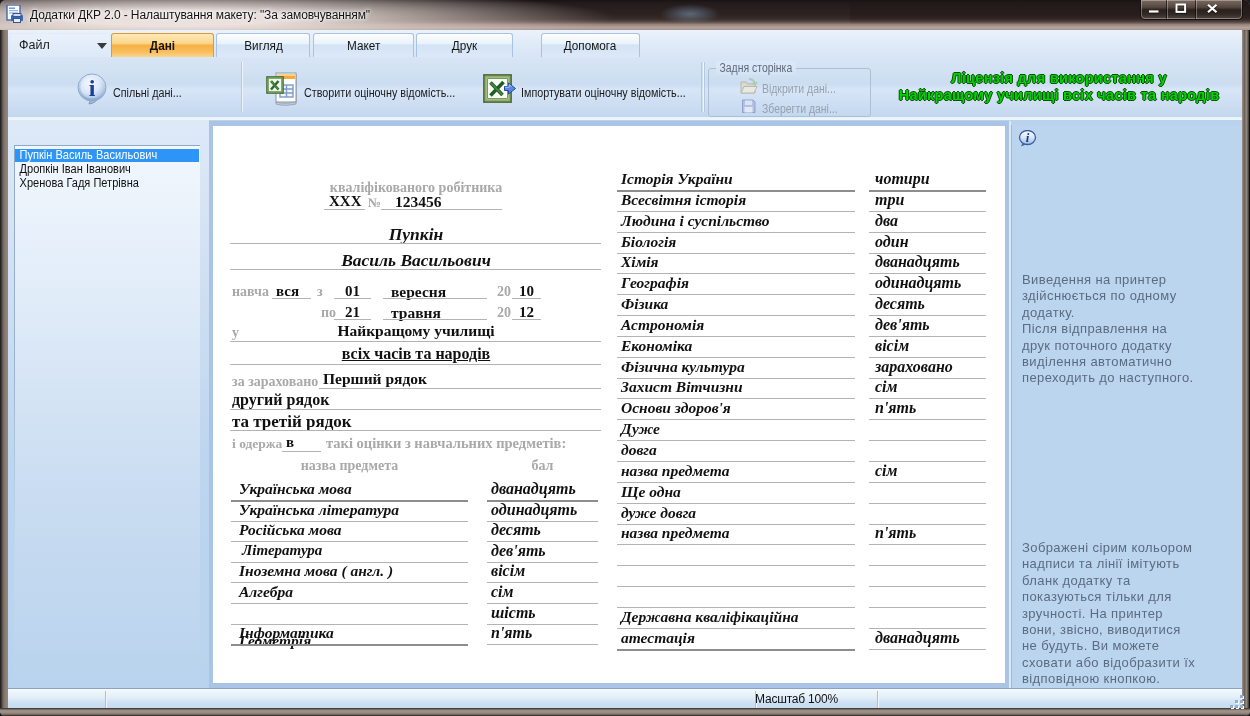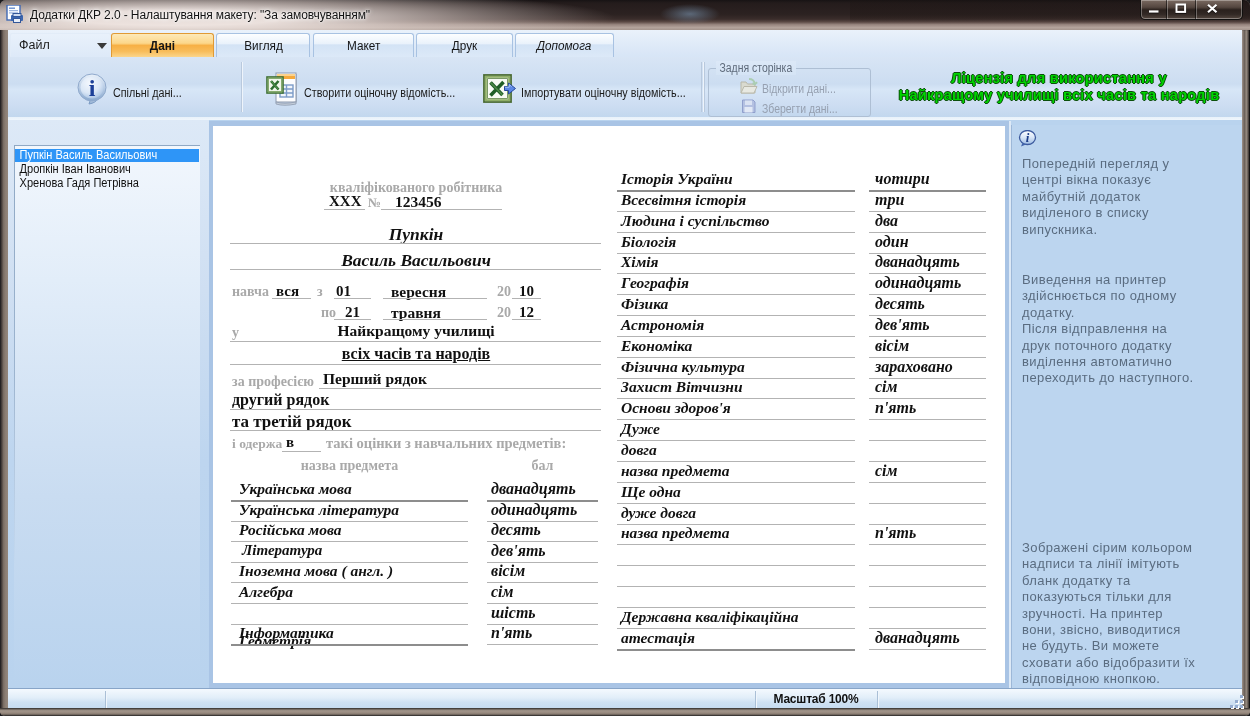--- a/index.html
+++ b/index.html
@@ -56,21 +56,21 @@
 #lsel{left:15px;top:149px;width:184px;height:13px;background:#2e95f7;}
 #docborder{left:209px;top:121px;width:800px;height:567px;background:#a9c4e5;}
 #docgap{left:1009px;top:121px;width:2px;height:567px;background:#dde9f6;}
 #doc{left:213px;top:126px;width:792px;height:557px;background:#fff;}
 #rpanel{left:1011px;top:125px;width:231px;height:563px;background:#bcd5ef;border-left:1px solid #9db8d8;box-sizing:border-box;overflow:hidden;}
 .rtext{left:10px;width:210px;font-size:13px;line-height:16.4px;letter-spacing:.4px;color:#5a6c80;}
 
 #sbar{left:8px;top:688px;width:1234px;height:19px;border-top:1px solid #88a5c8;
   background:linear-gradient(180deg,#f4f9fe 0%,#e2eef9 45%,#cfe1f3 70%,#c6dbf0 100%);}
 .ssep{top:691px;width:1px;height:17px;background:#aabfd6;box-shadow:1px 0 0 #f0f6fc;}
-#zoom{left:755px;top:692px;width:122px;text-align:center;font-size:12px;font-weight:bold;color:#111;letter-spacing:-.2px;}
+#zoom{left:755px;top:692px;width:122px;font-size:12px;font-weight:normal;color:#111;letter-spacing:-.2px;}
 .grip{width:3px;height:3px;background:#96add0;box-shadow:1px 1px 0 #fff;}
 
 .t{font-family:"Liberation Serif",serif;font-weight:bold;color:#a9a9a9;white-space:nowrap;}
 .b{font-family:"Liberation Serif",serif;font-weight:bold;color:#111;white-space:nowrap;}
 .bi{font-family:"Liberation Serif",serif;font-weight:bold;font-style:italic;color:#111;white-space:nowrap;}
 .ln{height:1px;background:#b3b3b3;}
 .lnd{height:2px;background:#8d8d8d;}
 .ctr{text-align:center;}
 </style></head>
 <body>
@@ -109,21 +109,21 @@
 
   <div class="abs" id="tabstrip"></div>
   <div class="abs" id="filebtn">
       <span>Файл</span>
       <div class="arr"></div>
     </div>
   <div class="abs tab" id="tabDani"><span>Дані</span></div>
   <div class="abs tab tabi" style="left:216px;width:92px;"><span>Вигляд</span></div>
   <div class="abs tab tabi" style="left:313px;width:99px;"><span>Макет</span></div>
   <div class="abs tab tabi" style="left:416px;width:95px;"><span>Друк</span></div>
-  <div class="abs tab tabi" style="left:515px;width:97px;font-style:italic;"><span>Допомога</span></div>
+  <div class="abs tab tabi" style="left:541px;width:97px;"><span>Допомога</span></div>
 
   <div class="abs" id="toolbar"></div>
   <div class="abs" id="tbedge"></div>
   <svg class="abs" style="left:76px;top:73px;" width="32" height="33" viewBox="0 0 32 33">
     <defs>
       <radialGradient id="bub" cx="40%" cy="30%" r="75%">
           <stop offset="0%" stop-color="#f4f8fe"></stop>
           <stop offset="60%" stop-color="#dbe7f6"></stop>
           <stop offset="100%" stop-color="#a8c2e2"></stop>
         </radialGradient>
@@ -200,21 +200,20 @@
           <linearGradient id="ig" x1="0" y1="0" x2="0" y2="1">
             <stop offset="0%" stop-color="#fdfeff"></stop>
             <stop offset="45%" stop-color="#dde9f8"></stop>
             <stop offset="100%" stop-color="#9dbce4"></stop>
           </linearGradient>
         </defs>
       <ellipse cx="9.5" cy="7.5" rx="8" ry="7" fill="url(#ig)" stroke="#3c5a9e" stroke-width="1.3"></ellipse>
       <path d="M4.5 13 L3 16.5 L8.5 14.2 Z" fill="#4365ab"></path>
       <text x="9.5" y="12" font-family="Liberation Serif" font-style="italic" font-weight="bold" font-size="13" fill="#1c3c88" text-anchor="middle">i</text>
     </svg>
-    <div class="abs rtext" style="top:31px;">Попередній перегляд у<br>центрі вікна показує<br>майбутній додаток<br>виділеного в списку<br>випускника.</div>
     <div class="abs rtext" style="top:147px;">Виведення на принтер<br>здійснюється по одному<br>додатку.<br>Після відправлення на<br>друк поточного додатку<br>виділення автоматично<br>переходить до наступного.</div>
     <div class="abs rtext" style="top:415px;">Зображені сірим кольором<br>надписи та лінії імітують<br>бланк додатку та<br>показуються тільки для<br>зручності. На принтер<br>вони, звісно, виводитися<br>не будуть. Ви можете<br>сховати або відобразити їх<br>відповідною кнопкою.</div>
   </div>
 
   <div class="abs" id="sbar"></div>
   <div class="abs ssep" style="left:105px;"></div>
   <div class="abs ssep" style="left:755px;"></div>
   <div class="abs ssep" style="left:877px;"></div>
   <div class="abs" id="zoom">Масштаб 100%</div>
   <div class="abs grip" style="left:1240px;top:705px;"></div>
@@ -231,41 +230,41 @@
   <div class="abs ln" style="left:324px;top:209px;width:41px;"></div>
   <div class="abs ln" style="left:381px;top:209px;width:121px;"></div>
   <div class="abs bi ctr" style="left:230px;top:224px;width:372px;font-size:17.5px;">Пупкін</div>
   <div class="abs ln" style="left:230px;top:243px;width:371px;"></div>
   <div class="abs bi ctr" style="left:230px;top:250px;width:372px;font-size:17.5px;">Василь Васильович</div>
   <div class="abs ln" style="left:230px;top:269px;width:371px;"></div>
   <div class="abs t" style="left:232px;top:284px;font-size:14px;">навча</div>
   <div class="abs b" style="left:276px;top:283px;font-size:15px;">вся</div>
   <div class="abs ln" style="left:272px;top:298px;width:39px;"></div>
   <div class="abs t" style="left:317px;top:284px;font-size:14px;">з</div>
-  <div class="abs b ctr" style="left:325px;top:283px;width:37px;font-size:15px;">01</div>
+  <div class="abs b ctr" style="left:334px;top:283px;width:37px;font-size:15px;">01</div>
   <div class="abs ln" style="left:334px;top:298px;width:37px;"></div>
   <div class="abs b" style="left:391px;top:283px;font-size:15.5px;">вересня</div>
   <div class="abs ln" style="left:383px;top:298px;width:104px;"></div>
   <div class="abs t" style="left:497px;top:284px;font-size:14px;">20</div>
   <div class="abs b ctr" style="left:512px;top:283px;width:29px;font-size:15px;">10</div>
   <div class="abs ln" style="left:512px;top:298px;width:29px;"></div>
   <div class="abs t" style="left:321px;top:305px;font-size:14px;">по</div>
   <div class="abs b ctr" style="left:334px;top:304px;width:37px;font-size:15px;">21</div>
   <div class="abs ln" style="left:334px;top:319px;width:37px;"></div>
   <div class="abs b" style="left:391px;top:304px;font-size:15.5px;">травня</div>
   <div class="abs ln" style="left:383px;top:319px;width:104px;"></div>
   <div class="abs t" style="left:497px;top:305px;font-size:14px;">20</div>
   <div class="abs b ctr" style="left:512px;top:304px;width:29px;font-size:15px;">12</div>
   <div class="abs ln" style="left:512px;top:319px;width:29px;"></div>
   <div class="abs t" style="left:232px;top:325px;font-size:14px;">у</div>
   <div class="abs b ctr" style="left:230px;top:322px;width:372px;font-size:15.5px;">Найкращому училищі</div>
   <div class="abs ln" style="left:230px;top:341px;width:371px;"></div>
   <div class="abs b ctr" style="left:230px;top:345px;width:372px;font-size:16px;text-decoration:underline;">всіх часів та народів</div>
   <div class="abs ln" style="left:230px;top:364px;width:371px;"></div>
-  <div class="abs t" style="left:232px;top:374px;font-size:14px;">за професією</div>
+  <div class="abs t" style="left:232px;top:374px;font-size:14px;">за зараховано</div>
   <div class="abs b" style="left:323px;top:370px;font-size:15.5px;">Перший рядок</div>
   <div class="abs ln" style="left:319px;top:388px;width:282px;"></div>
   <div class="abs b" style="left:232px;top:391px;font-size:16px;">другий рядок</div>
   <div class="abs ln" style="left:230px;top:409px;width:371px;"></div>
   <div class="abs b" style="left:232px;top:412px;font-size:17px;">та третій рядок</div>
   <div class="abs ln" style="left:230px;top:430px;width:371px;"></div>
   <div class="abs t" style="left:232px;top:436px;font-size:13.5px;">і одержа</div>
   <div class="abs b" style="left:286px;top:434px;font-size:15px;">в</div>
   <div class="abs ln" style="left:282px;top:451px;width:39px;"></div>
   <div class="abs t" style="left:326px;top:435px;font-size:14.5px;">такі оцінки з навчальних предметів:</div>

